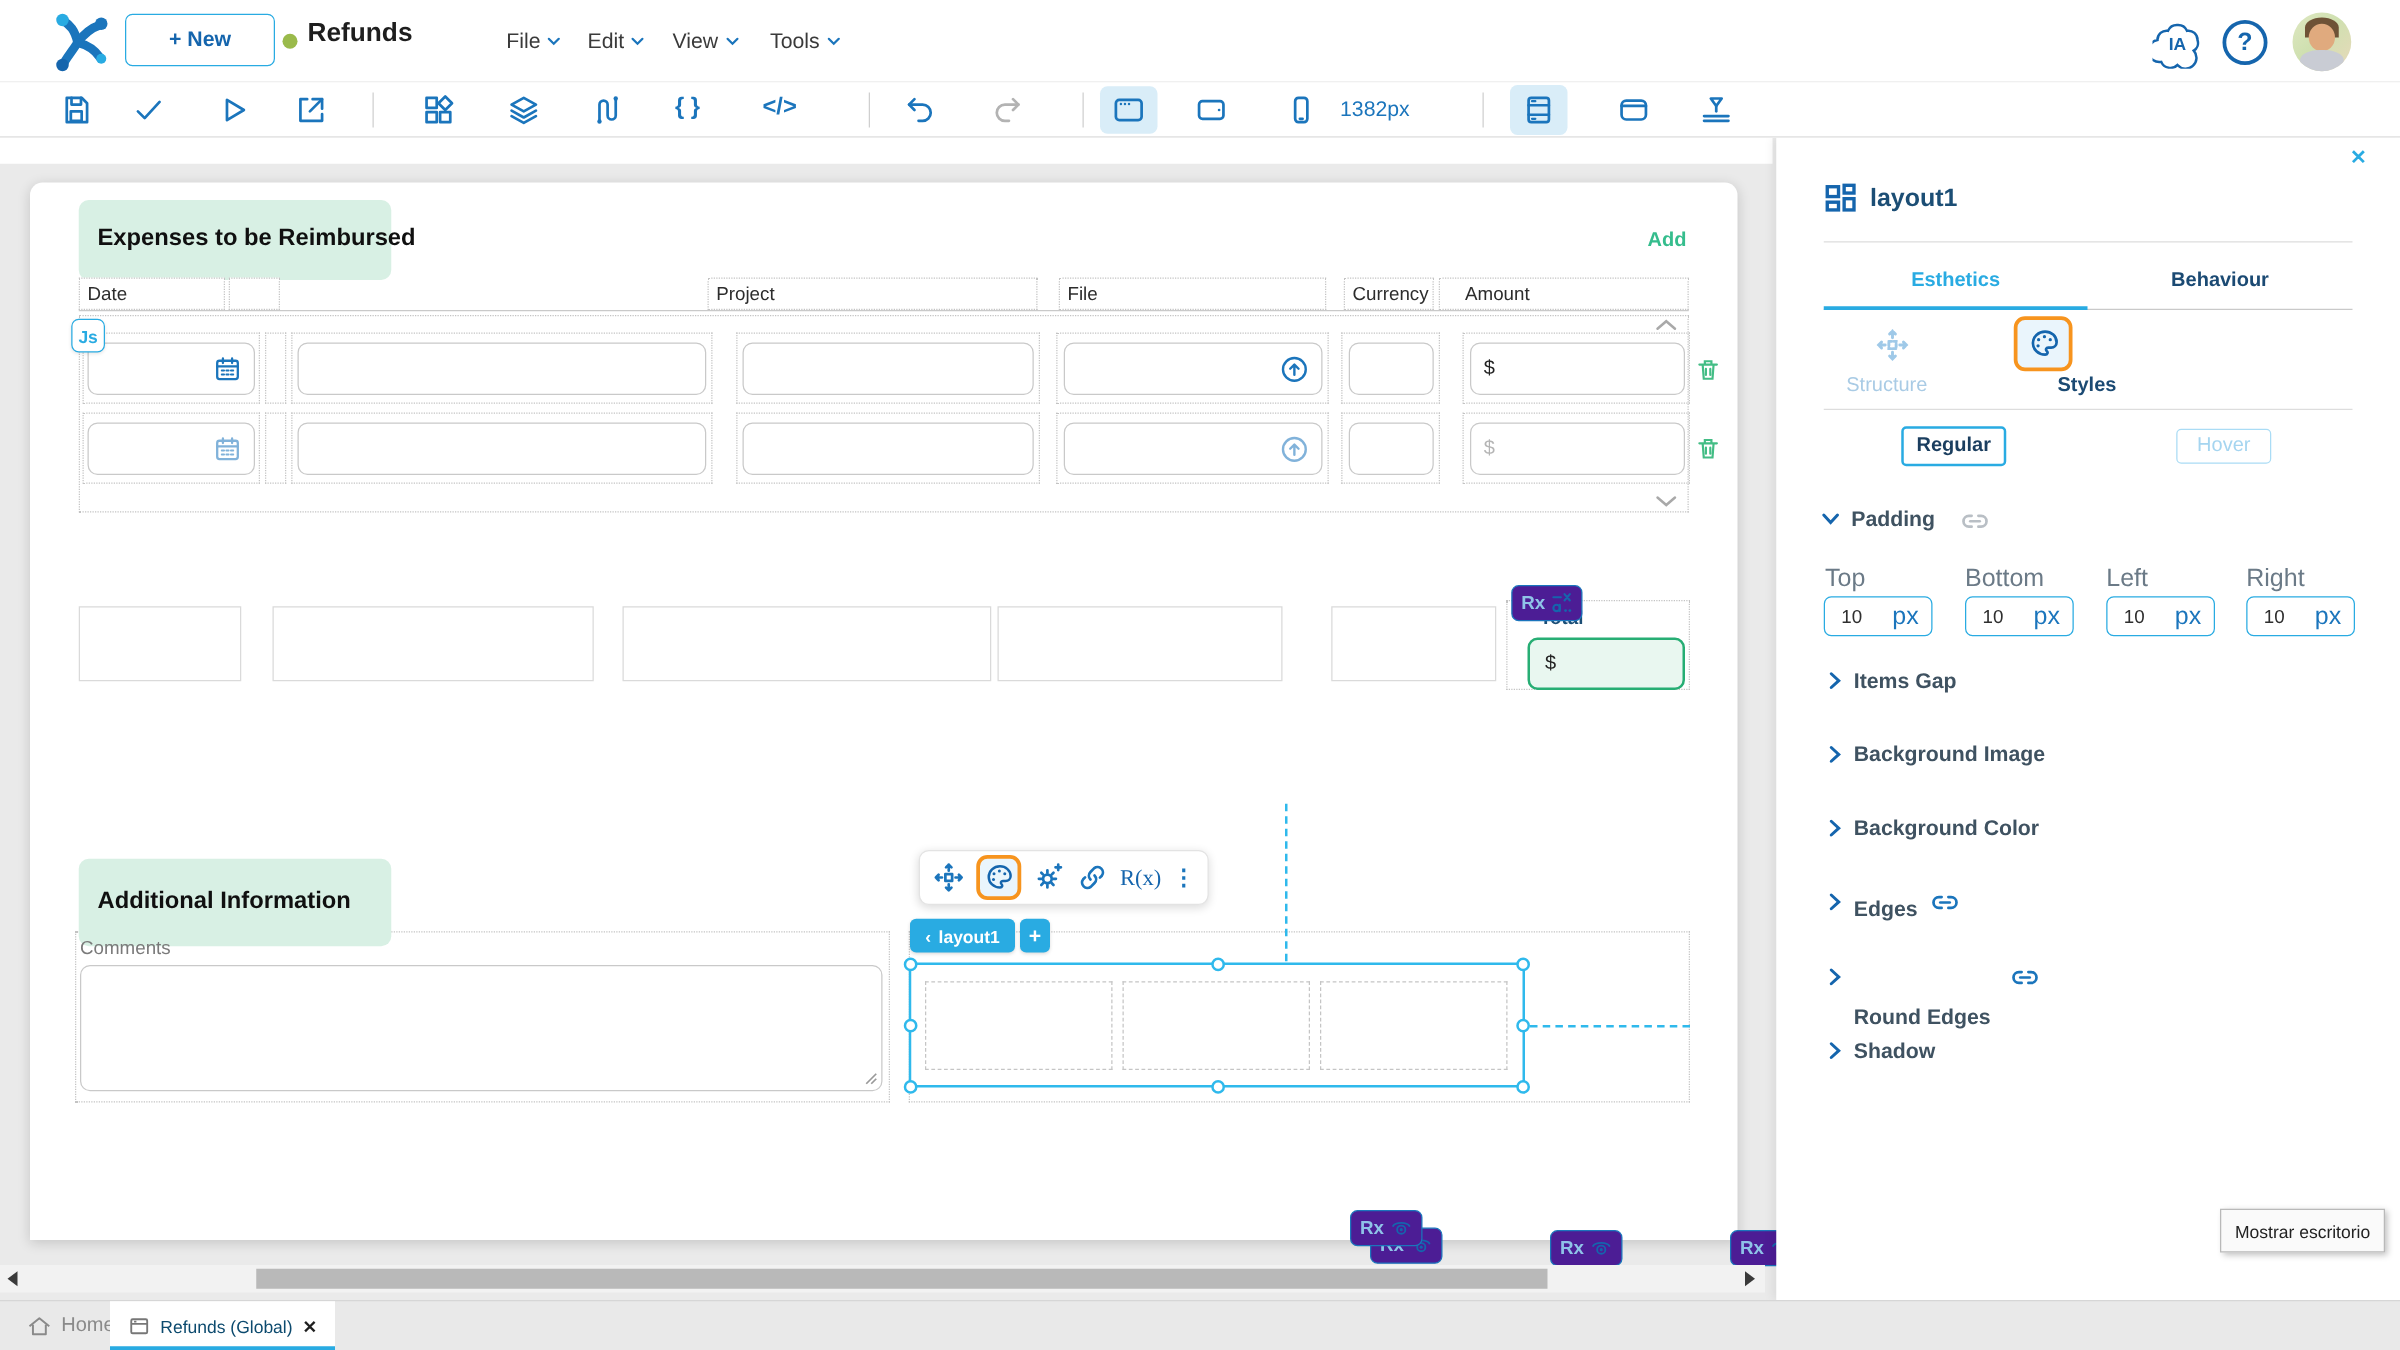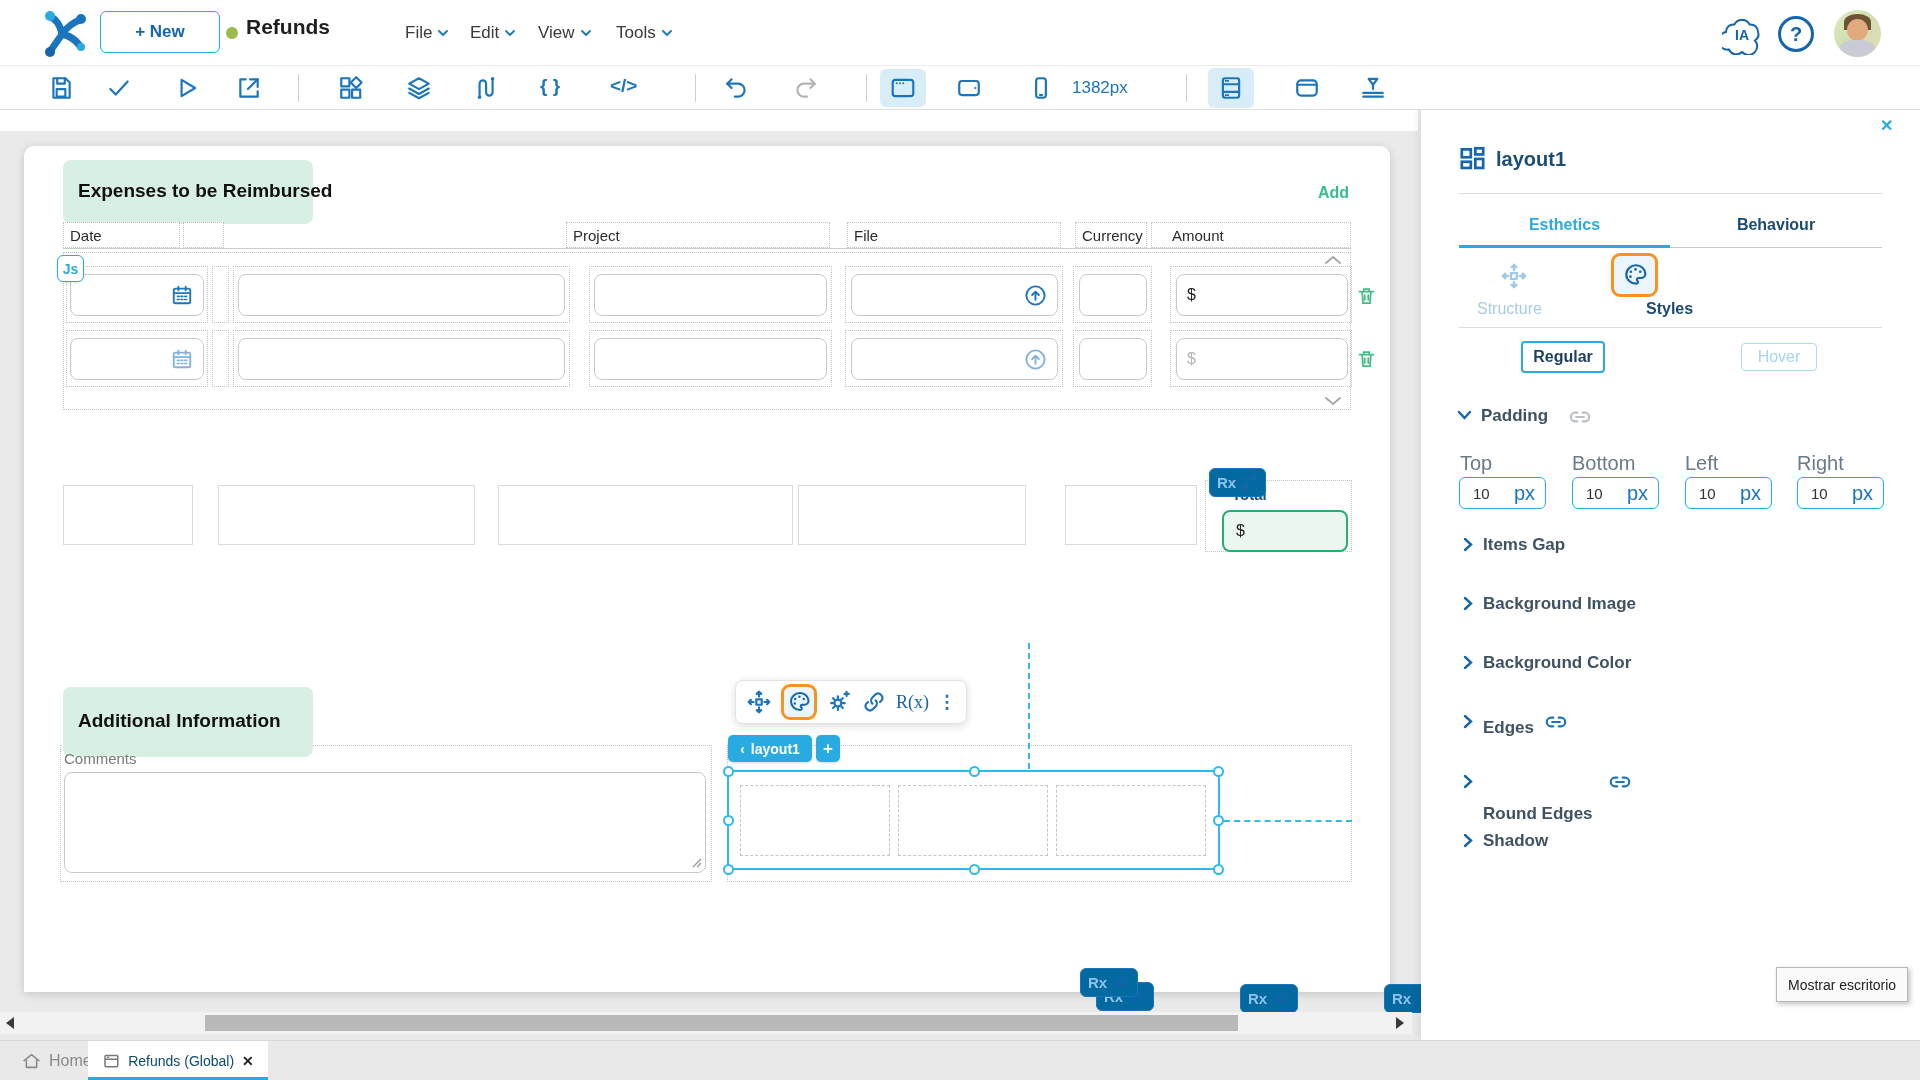--- a/index.html
+++ b/index.html
@@ -44,21 +44,21 @@
   .hdrcell { border:1px dotted #c3c3c3; font-size:15px; color:#2c2c2c; display:flex; align-items:center; padding-left:6px; height:26px; background:#fff;}
   .dotcell { border:1px dotted #c3c3c3; }
   .inp { background:#fff; border:1px solid #c9c9c9; border-radius:8px; height:42px; display:flex; align-items:center; padding:0 10px; }
   .inp .sfx { margin-left:auto; }
   .emptybox { background:#fff; border:1px solid #dadada; }
   #total-input { border:2px solid #27ae74; background:#e9f7f0; border-radius:8px; display:flex; align-items:center; padding:0 12px;
                  font-size:16px; color:#222; }
   #js-badge { border:1.5px solid #29abe2; background:#fff; border-radius:6px; color:#29abe2; font-weight:bold; font-size:14px;
               display:flex; align-items:center; justify-content:center; box-shadow:0 1px 3px rgba(0,0,0,.1);}
   #comments-ta { border:1px solid #c9c9c9; border-radius:8px; background:#fff; resize:none; width:100%; height:100%; }
-  .rxbadge { background:#0369a1; border:1.5px solid #1b75bc; border-radius:6px; height:29px; display:flex; align-items:center; gap:5px;
+  .rxbadge { background:#4c1d95; border:1.5px solid #1b75bc; border-radius:6px; height:29px; display:flex; align-items:center; gap:5px;
              padding:0 7px; }
   .rxbadge .rxtxt { color:#8fc3e8; font-weight:bold; font-size:15px; }
 
   
   #sel-toolbar { background:#fff; border:1px solid #e3e3e3; border-radius:8px; box-shadow:0 2px 8px rgba(0,0,0,.14);
                  display:flex; align-items:center; gap:9px; padding:0 10px; height:44px;}
   .palette-hl { border:3px solid #f7941e; border-radius:9px; background:#eaf5fc; width:36px; height:36px;
                 display:flex; align-items:center; justify-content:center;}
   .fx-label { font-family:"Liberation Serif",serif; color:#1565ad; font-size:18px; }
   .chip { background:#29abe2; color:#fff; font-weight:bold; font-size:14px; border-radius:5px; height:27px;

